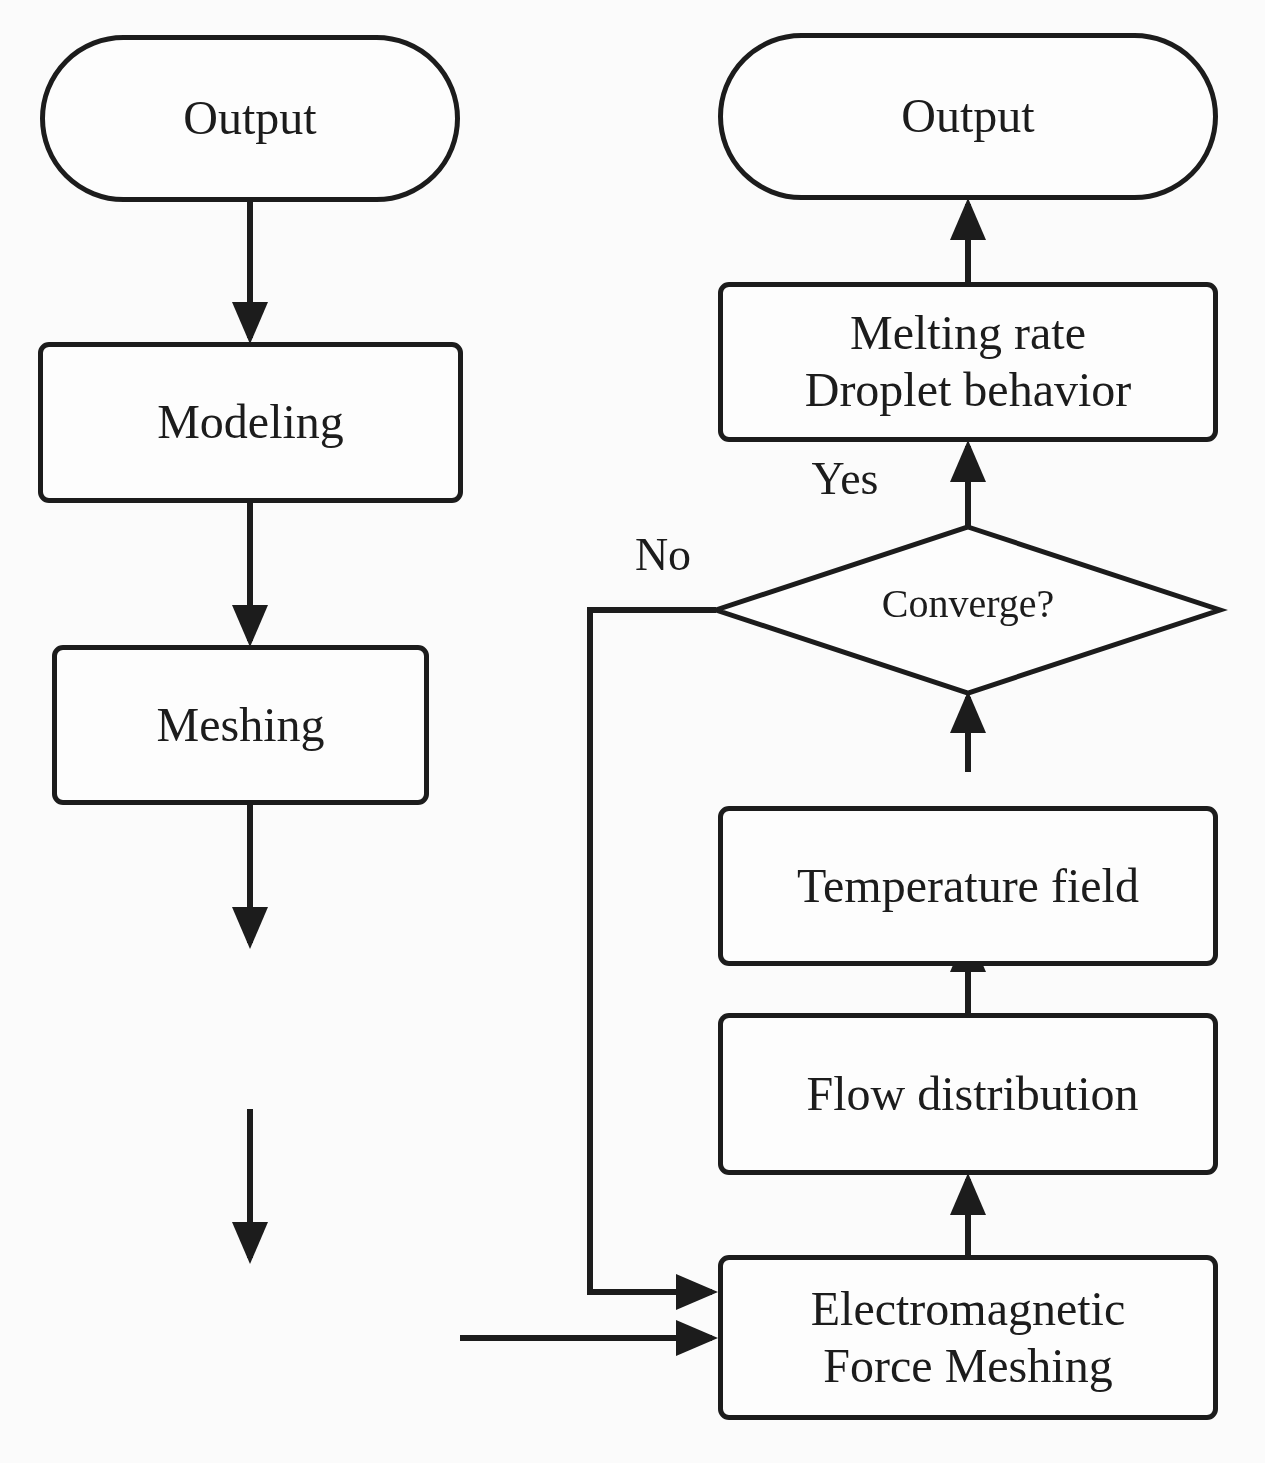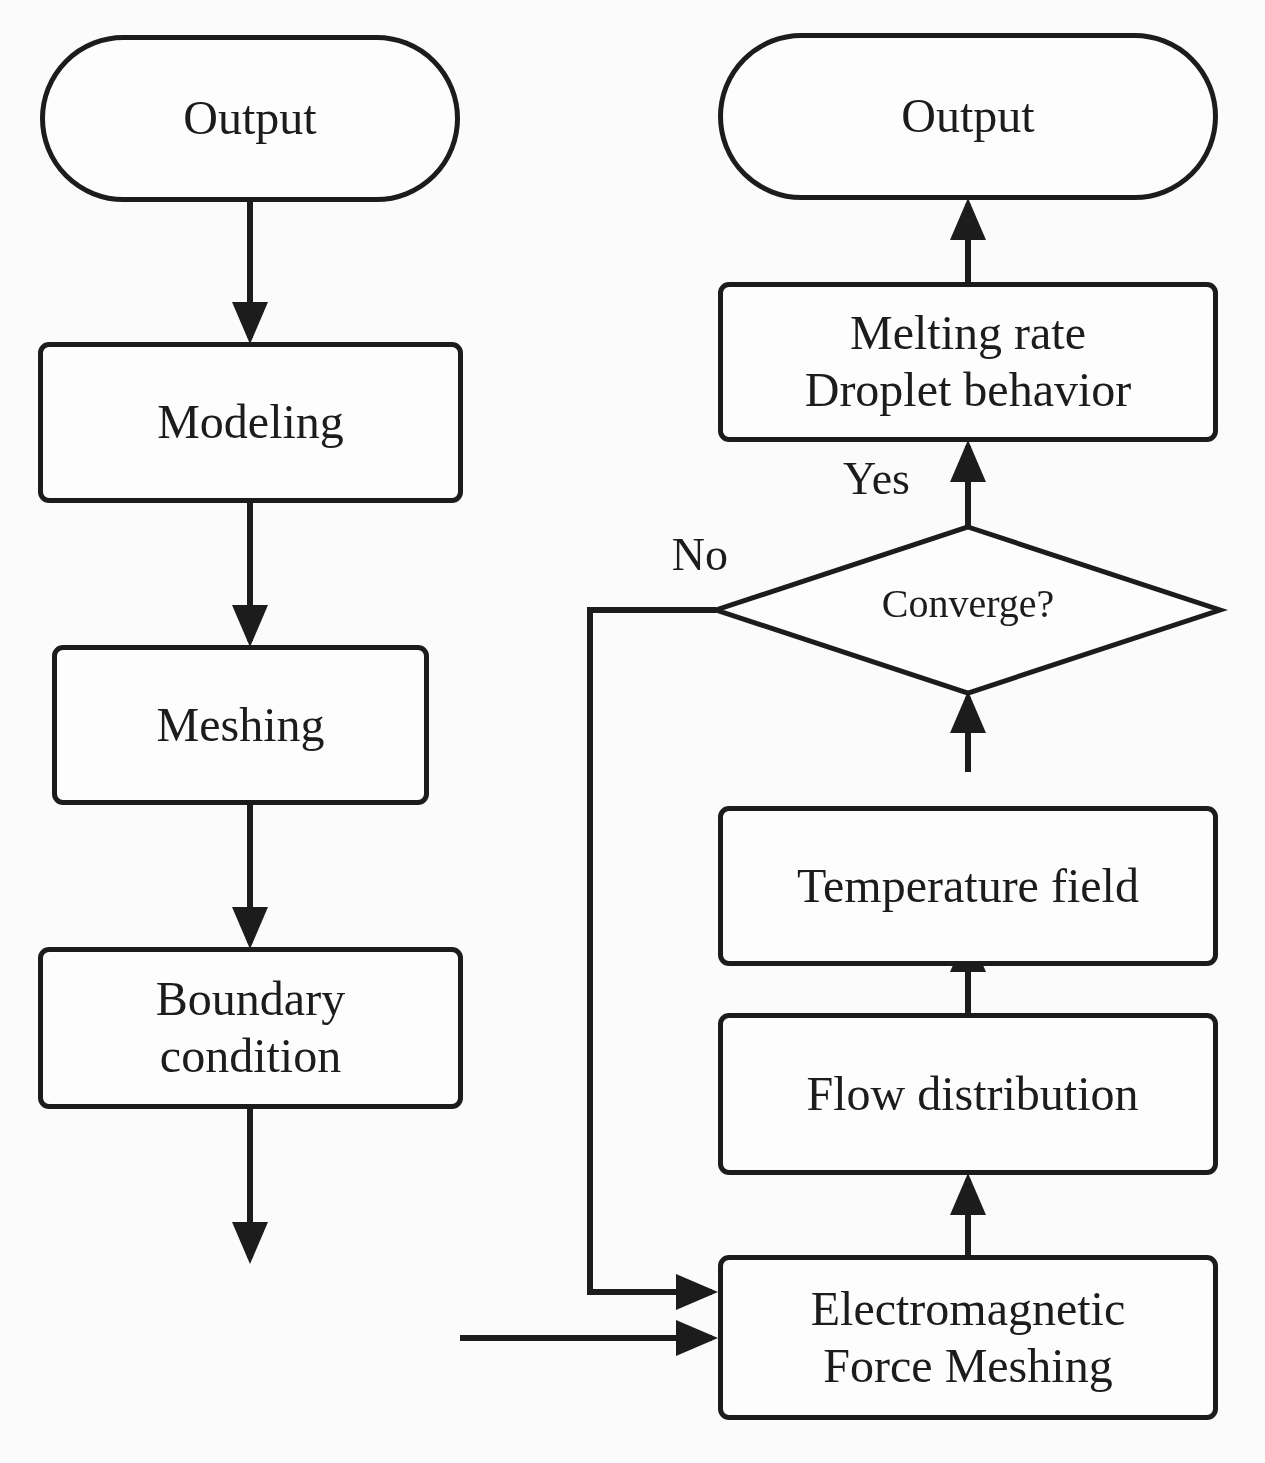--- a/index.html
+++ b/index.html
@@ -24,21 +24,21 @@
     font-size:48px;
     line-height:1.18;
     white-space:pre-line;
     color:#1c1c1c;
   }
   .stadium{border-radius:90px;}
   .rounded{border-radius:11px;}
   .float-label{
     position:absolute;
     font-size:46px;
-    text-align:right;
+    text-align:center;
     color:#1c1c1c;
   }
   .diamond-label{
     position:absolute;
     left:766px;top:580px;width:404px;
     font-size:40px;text-align:center;color:#1c1c1c;
   }
 </style>
 </head>
 <body>
@@ -75,24 +75,20 @@
   </div>
 
   <div class="node rounded" style="left:38px;top:342px;width:425px;height:161px;">
     <span class="node-label">Modeling</span>
   </div>
 
   <div class="node rounded" style="left:52px;top:645px;width:377px;height:160px;">
     <span class="node-label">Meshing</span>
   </div>
 
-  <div class="node rounded" style="left:38px;top:947px;width:425px;height:162px;">
-    <span class="node-label">Boundary
-condition</span>
-  </div>
 
 
   <div class="node stadium" style="left:718px;top:33px;width:500px;height:167px;">
     <span class="node-label">Output</span>
   </div>
 
   <div class="node rounded" style="left:718px;top:282px;width:500px;height:160px;">
     <span class="node-label">Melting rate
 Droplet behavior</span>
   </div>

